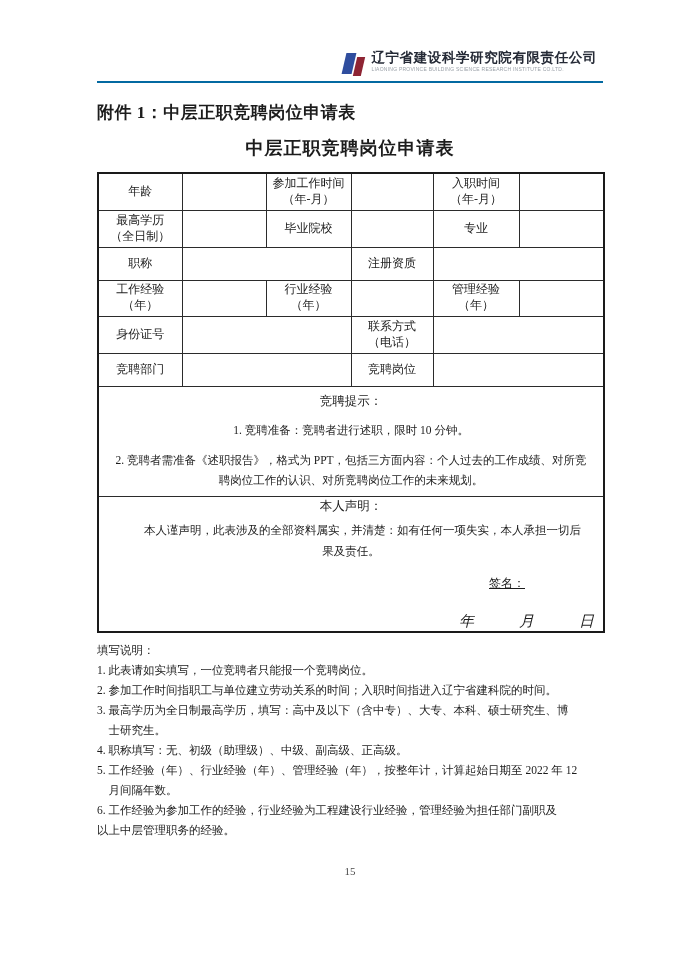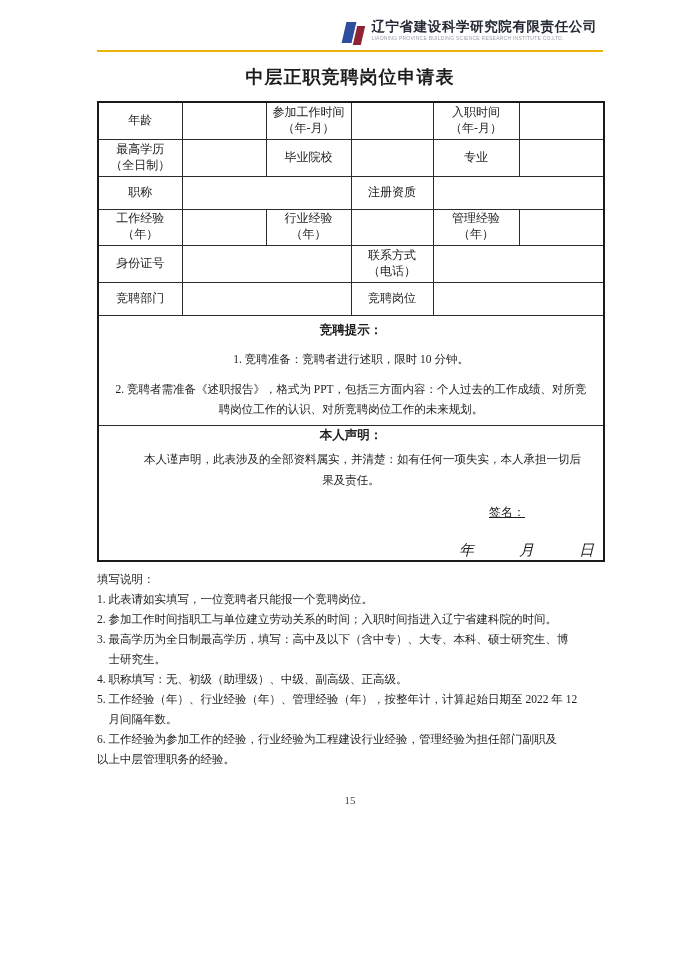--- a/index.html
+++ b/index.html
@@ -7,21 +7,21 @@
   body {
     width: 700px; height: 968px;
     background: #ffffff;
     font-family: "Liberation Serif", "DejaVu Serif", serif;
     color: #1c1c1c;
     overflow: hidden;
   }
   .content { width: 506px; margin: 0 auto; position: relative; }
 
   
-  .header { height: 52px; border-bottom: 2px solid #eab308; position: relative; }
+  .header { height: 83px; border-bottom: 2px solid #0369a1; position: relative; }
   .logo { position: absolute; right: 6px; bottom: 3px; display: flex; align-items: flex-start; }
   .logo-mark { position: relative; width: 24px; height: 26px; margin-right: 5px; margin-top: 2px; }
   .logo-bar-blue {
     position: absolute; left: 2px; top: 1px; width: 10px; height: 21px;
     transform: skewX(-13deg);
   }
   .logo-bar-red {
     position: absolute; left: 13px; top: 5px; width: 8px; height: 19px;
     transform: skewX(-13deg);
   }
@@ -56,21 +56,21 @@
     padding: 1px 2px; line-height: 1.3; vertical-align: middle;
   }
   td.lbl { white-space: pre-line; }
   tr.r1 { height: 36px; } tr.r2 { height: 37px; } tr.r3 { height: 37px; }
   tr.r4 { height: 33px; } tr.r5 { height: 36px; } tr.r6 { height: 37px; }
   tr.r7 { height: 33px; }
 
   td.block-cell { text-align: left; vertical-align: top; padding: 7px 8px 6px 8px; }
   tr.r-tips { height: 110px; }
   tr.r-decl { height: 128px; }
-  .block-heading { font-size: 12.5px; font-weight: bold; line-height: 17px; text-align: center; }
+  .block-heading { font-size: 12.5px; font-weight: normal; line-height: 17px; text-align: center; }
   .tips-item { margin-top: 10px; font-size: 11.5px; line-height: 20px; white-space: pre-line; }
   .decl-body { margin-top: 5px; font-size: 11.5px; line-height: 21px; white-space: pre-line; }
   .decl-signature { margin-top: 13px; text-align: right; padding-right: 76px; font-size: 12px; line-height: 17px; text-decoration: underline; }
   .decl-date { margin-top: 21px; text-align: right; padding-right: 7px; font-size: 15px; line-height: 17px; font-style: italic; }
 
   
   .notes { margin-top: 7px; font-size: 11.5px; line-height: 20px; }
   .notes-heading { }
   .note-item { white-space: pre-line; }
 
@@ -88,20 +88,21 @@
         <div class="logo-bar-blue" style="background: rgb(47, 77, 158);"></div>
         <div class="logo-bar-red" style="background: rgb(142, 36, 51);"></div>
       </div>
       <div class="logo-text">
         <span class="logo-name-cn">辽宁省建设科学研究院有限责任公司</span>
         <span class="logo-name-en">LIAONING PROVINCE BUILDING SCIENCE RESEARCH INSTITUTE CO.LTD.</span>
       </div>
     </div>
   </div>
 
+  <div class="attachment-heading">附件 1：中层正职竞聘岗位申请表</div>
   <div class="form-title">中层正职竞聘岗位申请表</div>
 
   <table class="form-table">
     <colgroup>
       <col style="width:84px">
         <col style="width:84px">
         <col style="width:85px">
       <col style="width:82px">
         <col style="width:86px">
         <col style="width:85px">

